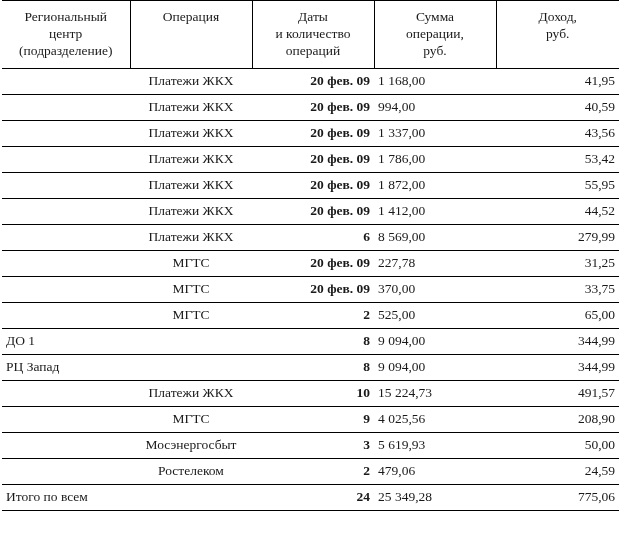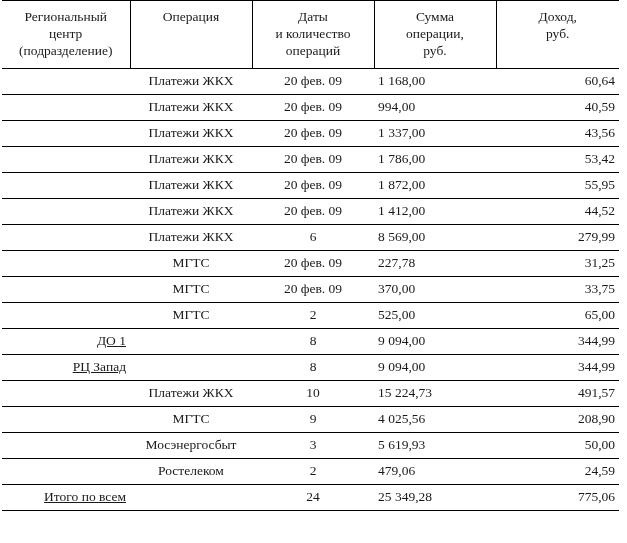--- a/index.html
+++ b/index.html
@@ -65,23 +65,23 @@
     line-height: 1.1;
     box-sizing: border-box;
     vertical-align: middle;
     white-space: nowrap;
     overflow: hidden;
   }
   tbody tr.data-row:last-child > td {
     border-bottom: 1.6px solid #000;
   }
 
-  td.cell-center { text-align: right;  padding-left: 8px; text-decoration: underline; }
+  td.cell-center { text-align: left;  padding-left: 8px; }
   td.cell-oper   { text-align: center;  padding-left: 5px; }
-  td.cell-dates  { text-align: center;  padding-left: 5px; }
+  td.cell-dates  { text-align: right;  padding-left: 5px; font-weight: bold; }
   td.cell-sum    { text-align: left; padding-right: 12px; }
   td.cell-income { text-align: right; padding-right: 33px; }
 </style>
 </head>
 <body>
 
 <div class="report-wrap">
   <table class="report">
     <colgroup>
       <col class="c-center">
@@ -115,21 +115,21 @@
           <span class="hdr-line">руб.</span>
         </th>
       </tr>
     </thead>
     <tbody id="table-body">
         <tr class="data-row">
           <td class="cell-center"></td>
           <td class="cell-oper">Платежи ЖКХ</td>
           <td class="cell-dates">20 фев. 09</td>
           <td class="cell-sum">1 168,00</td>
-          <td class="cell-income">60,64</td>
+          <td class="cell-income">41,95</td>
         </tr>
         <tr class="data-row">
           <td class="cell-center"></td>
           <td class="cell-oper">Платежи ЖКХ</td>
           <td class="cell-dates">20 фев. 09</td>
           <td class="cell-sum">994,00</td>
           <td class="cell-income">40,59</td>
         </tr>
         <tr class="data-row">
           <td class="cell-center"></td>

